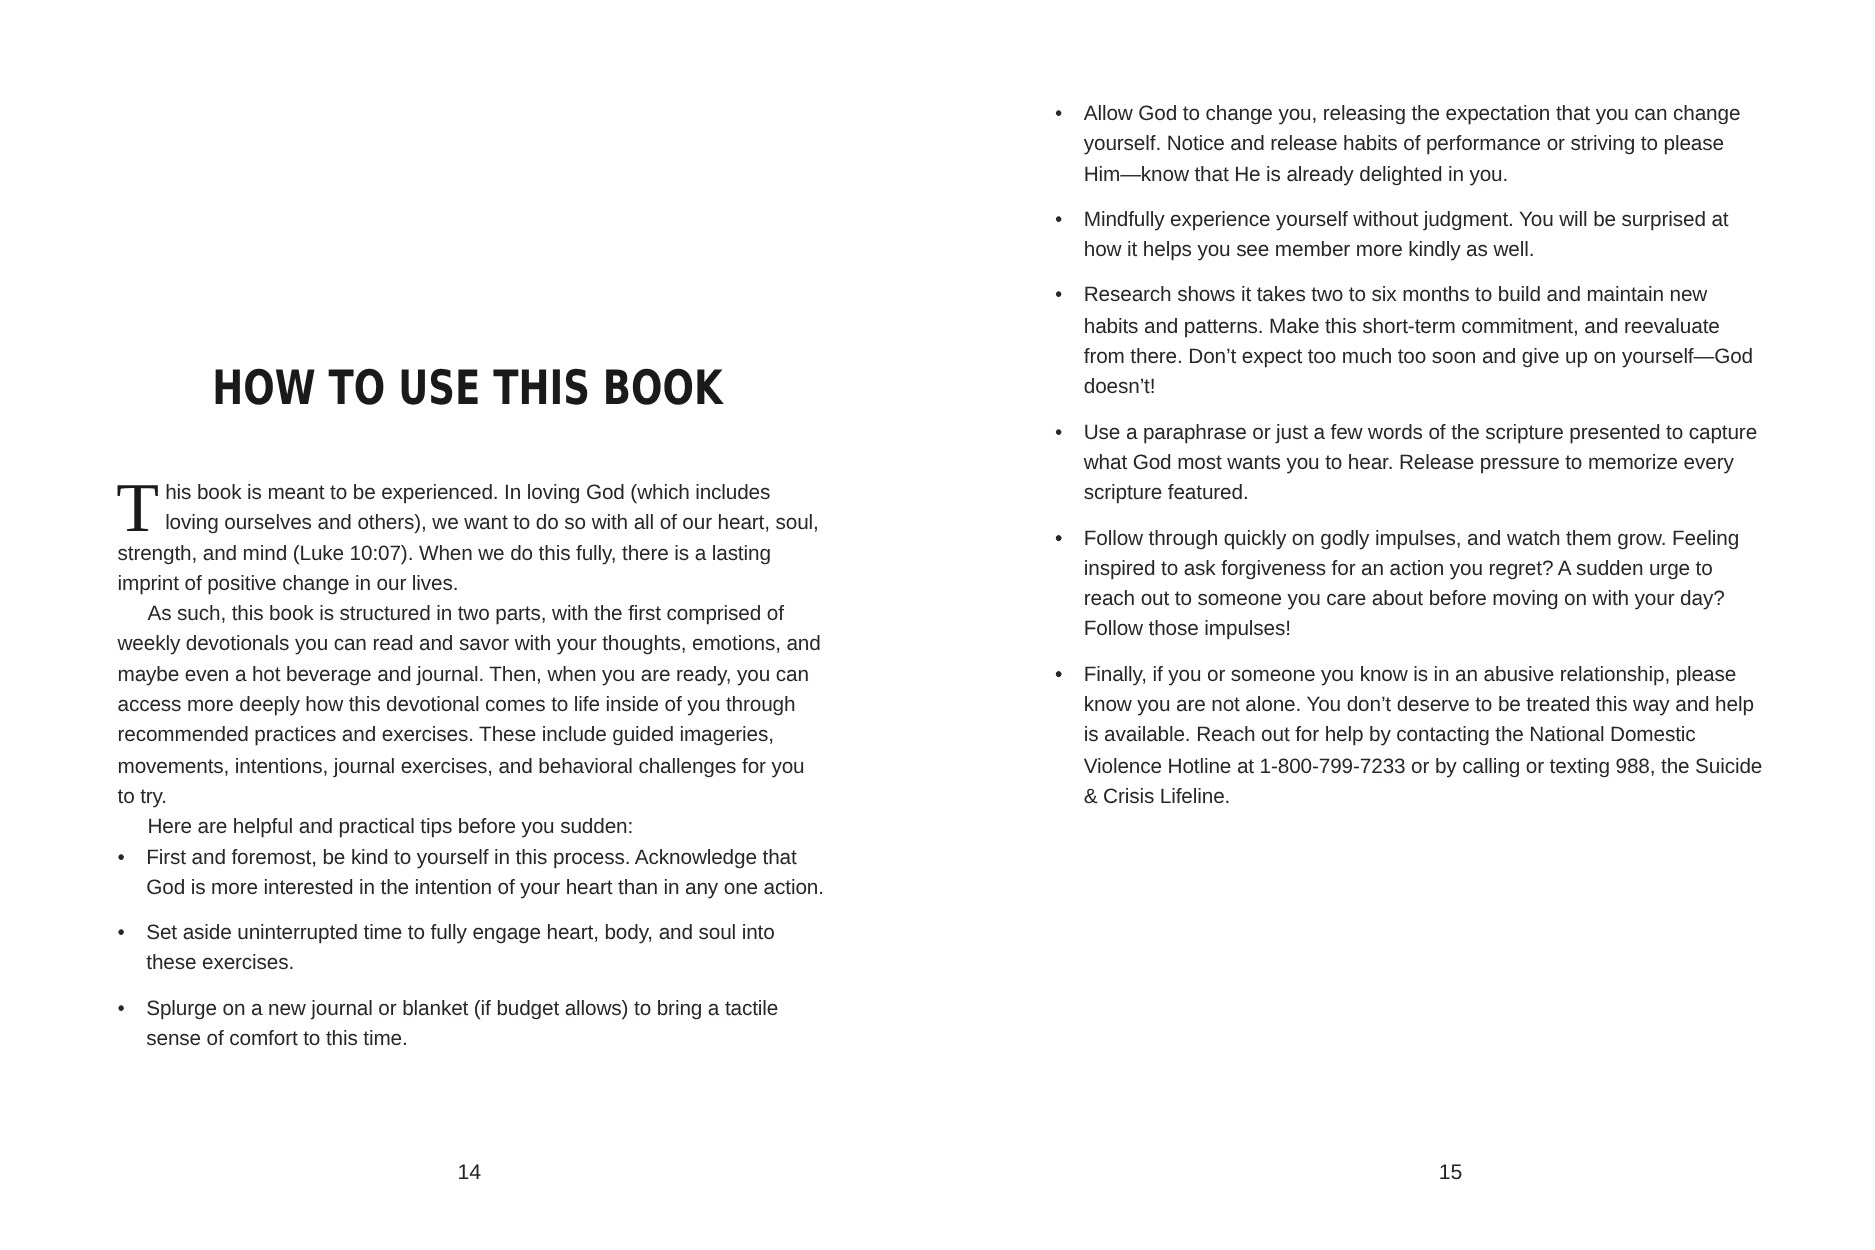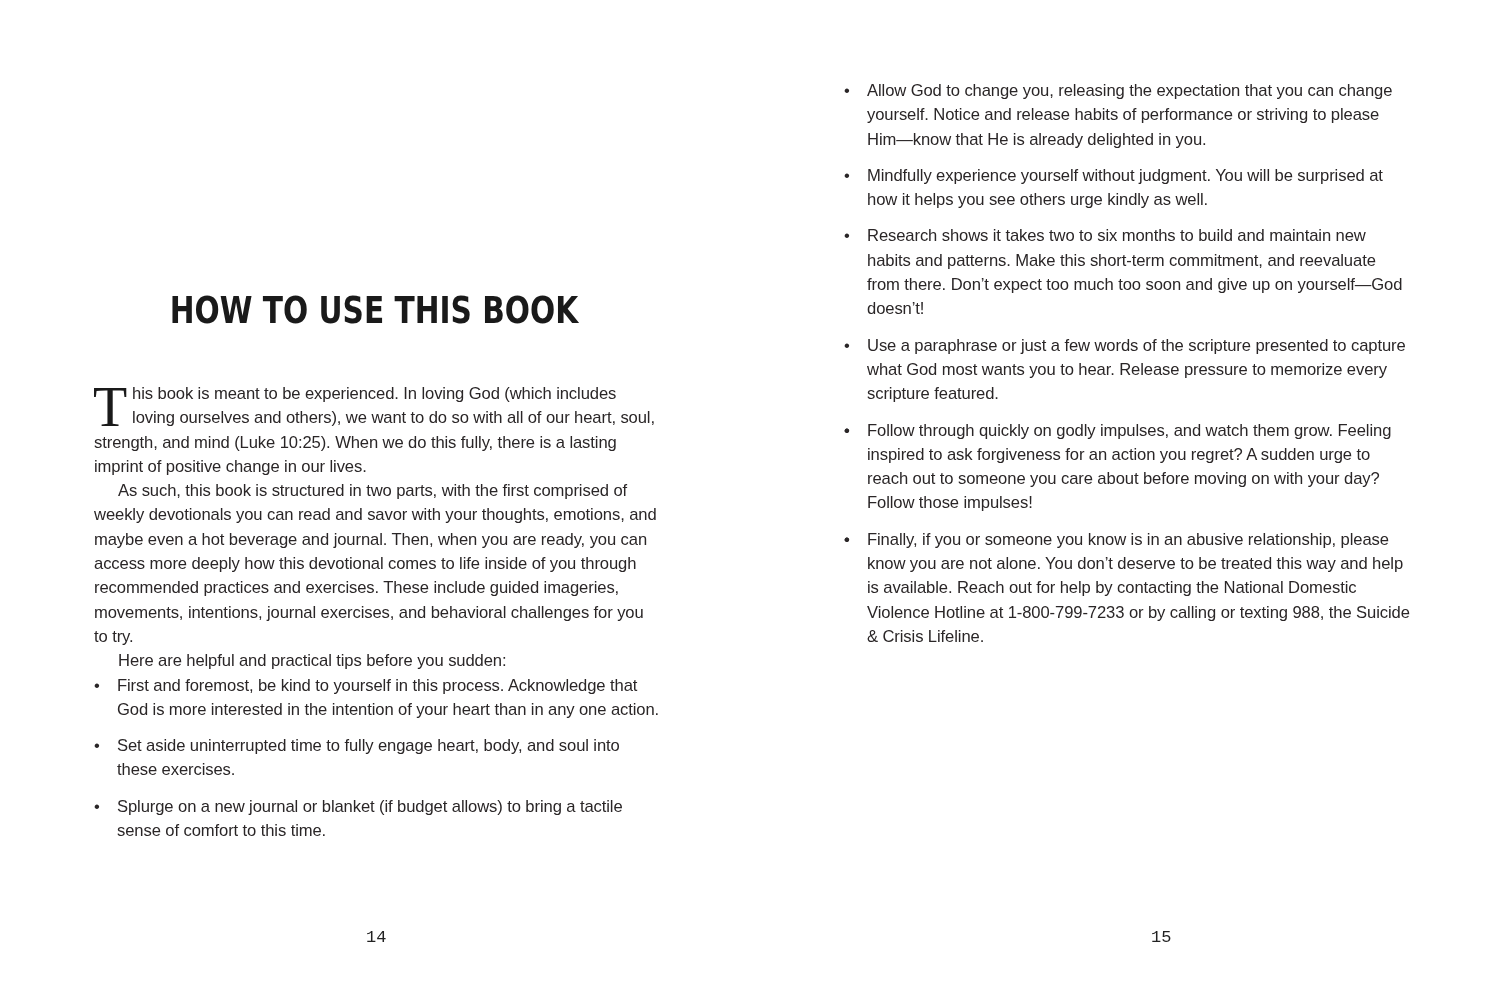--- a/index.html
+++ b/index.html
@@ -52,37 +52,37 @@
   }
   ul.tips li .bullet {
     position: absolute; left: 0; top: 0;
   }
   .left-list { margin-top: 12px; }
 
   .right-body { position: absolute; left: 94px; top: 79px; width: 566px; }
 
   .page-number {
     position: absolute; top: 928px;
-    font-family: Liberation Mono, monospace;
+    font-family: Liberation Sans, sans-serif;
     font-size: 17px;
     color: #222;
     text-align: right;
   }
   .page-left .page-number { left: 366px; }
   .page-right .page-number { left: 366px; margin-left: 35px; }
 </style>
 </head>
 <body>
 
 <div class="page page-left">
   <h1 class="chapter-title">HOW TO USE THIS BOOK</h1>
 
   <div class="left-body body-text">
     <p class="para">
-      <span class="dropcap">T</span><span>his book is meant to be experienced. In loving God (which includes loving ourselves and others), we want to do so with all of our heart, soul, strength, and mind (Luke 10:25). When we do this fully, there is a lasting imprint of positive change in our lives.</span>
+      <span class="dropcap">T</span><span>his book is meant to be experienced. In loving God (which includes loving ourselves and others), we want to do so with all of our heart, soul, strength, and mind (Luke 10:07). When we do this fully, there is a lasting imprint of positive change in our lives.</span>
     </p>
     <p class="para indent">As such, this book is structured in two parts, with the first comprised of weekly devotionals you can read and savor with your thoughts, emo­tions, and maybe even a hot beverage and journal. Then, when you are ready, you can access more deeply how this devotional comes to life inside of you through recommended practices and exercises. These include guided imageries, movements, intentions, journal exercises, and behavioral challenges for you to try.</p>
     <p class="para indent">Here are helpful and practical tips before you sudden:</p>
 
     <ul class="tips left-list">
       <li>
         <span class="bullet">•</span>
         <span>First and foremost, be kind to yourself in this process. Acknowledge that God is more interested in the intention of your heart than in any one action.</span>
       </li>
       <li>
@@ -101,21 +101,21 @@
 
 <div class="page page-right">
   <div class="right-body body-text">
     <ul class="tips">
       <li>
         <span class="bullet">•</span>
         <span>Allow God to change you, releasing the expectation that you can change yourself. Notice and release habits of performance or striving to please Him—know that He is already delighted in you.</span>
       </li>
       <li>
         <span class="bullet">•</span>
-        <span>Mindfully experience yourself without judgment. You will be surprised at how it helps you see others urge kindly as well.</span>
+        <span>Mindfully experience yourself without judgment. You will be surprised at how it helps you see member more kindly as well.</span>
       </li>
       <li>
         <span class="bullet">•</span>
         <span>Research shows it takes two to six months to build and maintain new habits and patterns. Make this short-term commitment, and reevalu­ate from there. Don’t expect too much too soon and give up on yourself—God doesn’t!</span>
       </li>
       <li>
         <span class="bullet">•</span>
         <span>Use a paraphrase or just a few words of the scripture presented to capture what God most wants you to hear. Release pressure to memo­rize every scripture featured.</span>
       </li>
       <li>

